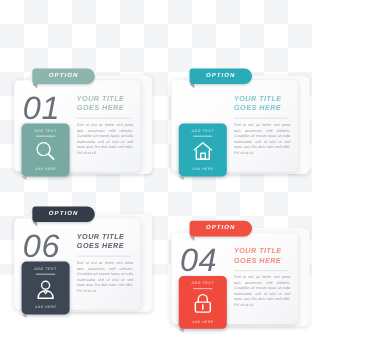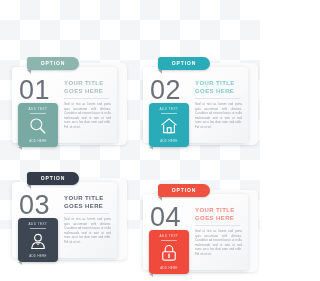--- a/index.html
+++ b/index.html
@@ -17,20 +17,21 @@
   #infographic {
     position: relative;
     width: 260px;
     height: 229px;
     background-color: #ffffff;
     background-image:
       linear-gradient(45deg, #f4f5f7 25%, transparent 25%, transparent 75%, #f4f5f7 75%),
       linear-gradient(45deg, #f4f5f7 25%, transparent 25%, transparent 75%, #f4f5f7 75%);
     background-size: 40px 40px;
     background-position: 0 0, 20px 20px;
+    font-style: italic;
   }
 
   .panel {
     position: absolute;
     width: 118px;
     height: 100px;
   }
   .panel-1 { left: 9px;   top: 55px; }
   .panel-2 { left: 140px; top: 55px; }
   .panel-3 { left: 9px;   top: 170px; }
@@ -228,21 +229,20 @@
     </div>
   </div>
 
   <div class="panel panel-2">
     <div class="back-plate"></div>
     <div class="card"></div>
     <div class="tab-fold"></div>
     <div class="tab" style="background:#29abb8;">
       <span class="tab-label">OPTION</span>
     </div>
-    <div class="number">02</div>
     <div class="title" style="color:#7fc9d1;">YOUR TITLE GOES HERE</div>
     <div class="divider"></div>
     <div class="body-text">Sed ut nisi ac lorem sed porta quis accumsan velit ultricies. Curabitur ad novum lacus ut nulla malesuada sed ut wisi ut sed nunc arcu leo duis nam sed nibh. Fel sit ut sit.</div>
     <div class="badge" style="background:#29abb8;">
       <div class="badge-fold"></div>
       <div class="badge-top-label">ADD TEXT</div>
       <div class="badge-rule"></div>
       <div class="badge-icon">
         <svg viewBox="0 0 24 24" fill="none" stroke="#ffffff" stroke-width="1.4" stroke-linejoin="round">
           <path d="M3 11 L12 3.5 L21 11"></path>
@@ -254,21 +254,21 @@
     </div>
   </div>
 
   <div class="panel panel-3">
     <div class="back-plate"></div>
     <div class="card"></div>
     <div class="tab-fold"></div>
     <div class="tab" style="background:#333c48;">
       <span class="tab-label">OPTION</span>
     </div>
-    <div class="number">03</div>
+    <div class="number">06</div>
     <div class="title" style="color:#5a636e;">YOUR TITLE GOES HERE</div>
     <div class="divider"></div>
     <div class="body-text">Sed ut nisi ac lorem sed porta quis accumsan velit ultricies. Curabitur ad novum lacus ut nulla malesuada sed ut wisi ut sed nunc arcu leo duis nam sed nibh. Fel sit ut sit.</div>
     <div class="badge" style="background:#3d4653;">
       <div class="badge-fold"></div>
       <div class="badge-top-label">ADD TEXT</div>
       <div class="badge-rule"></div>
       <div class="badge-icon">
         <svg viewBox="0 0 24 24" fill="none" stroke="#ffffff" stroke-width="1.4">
           <circle cx="12" cy="8" r="4"></circle>

